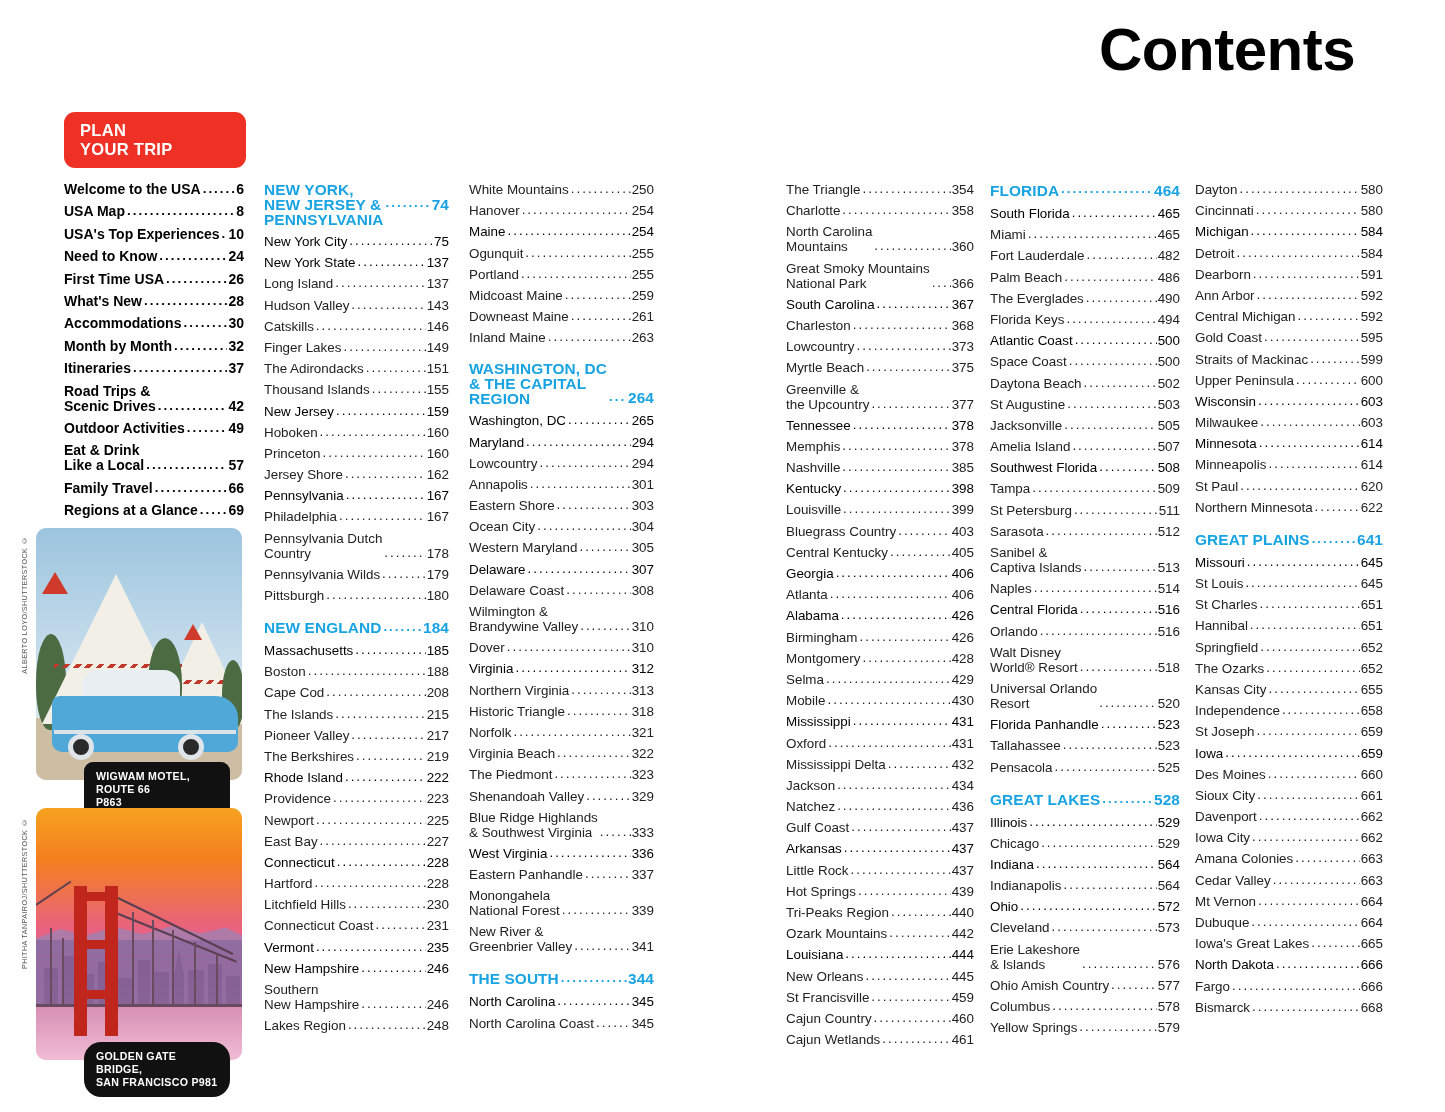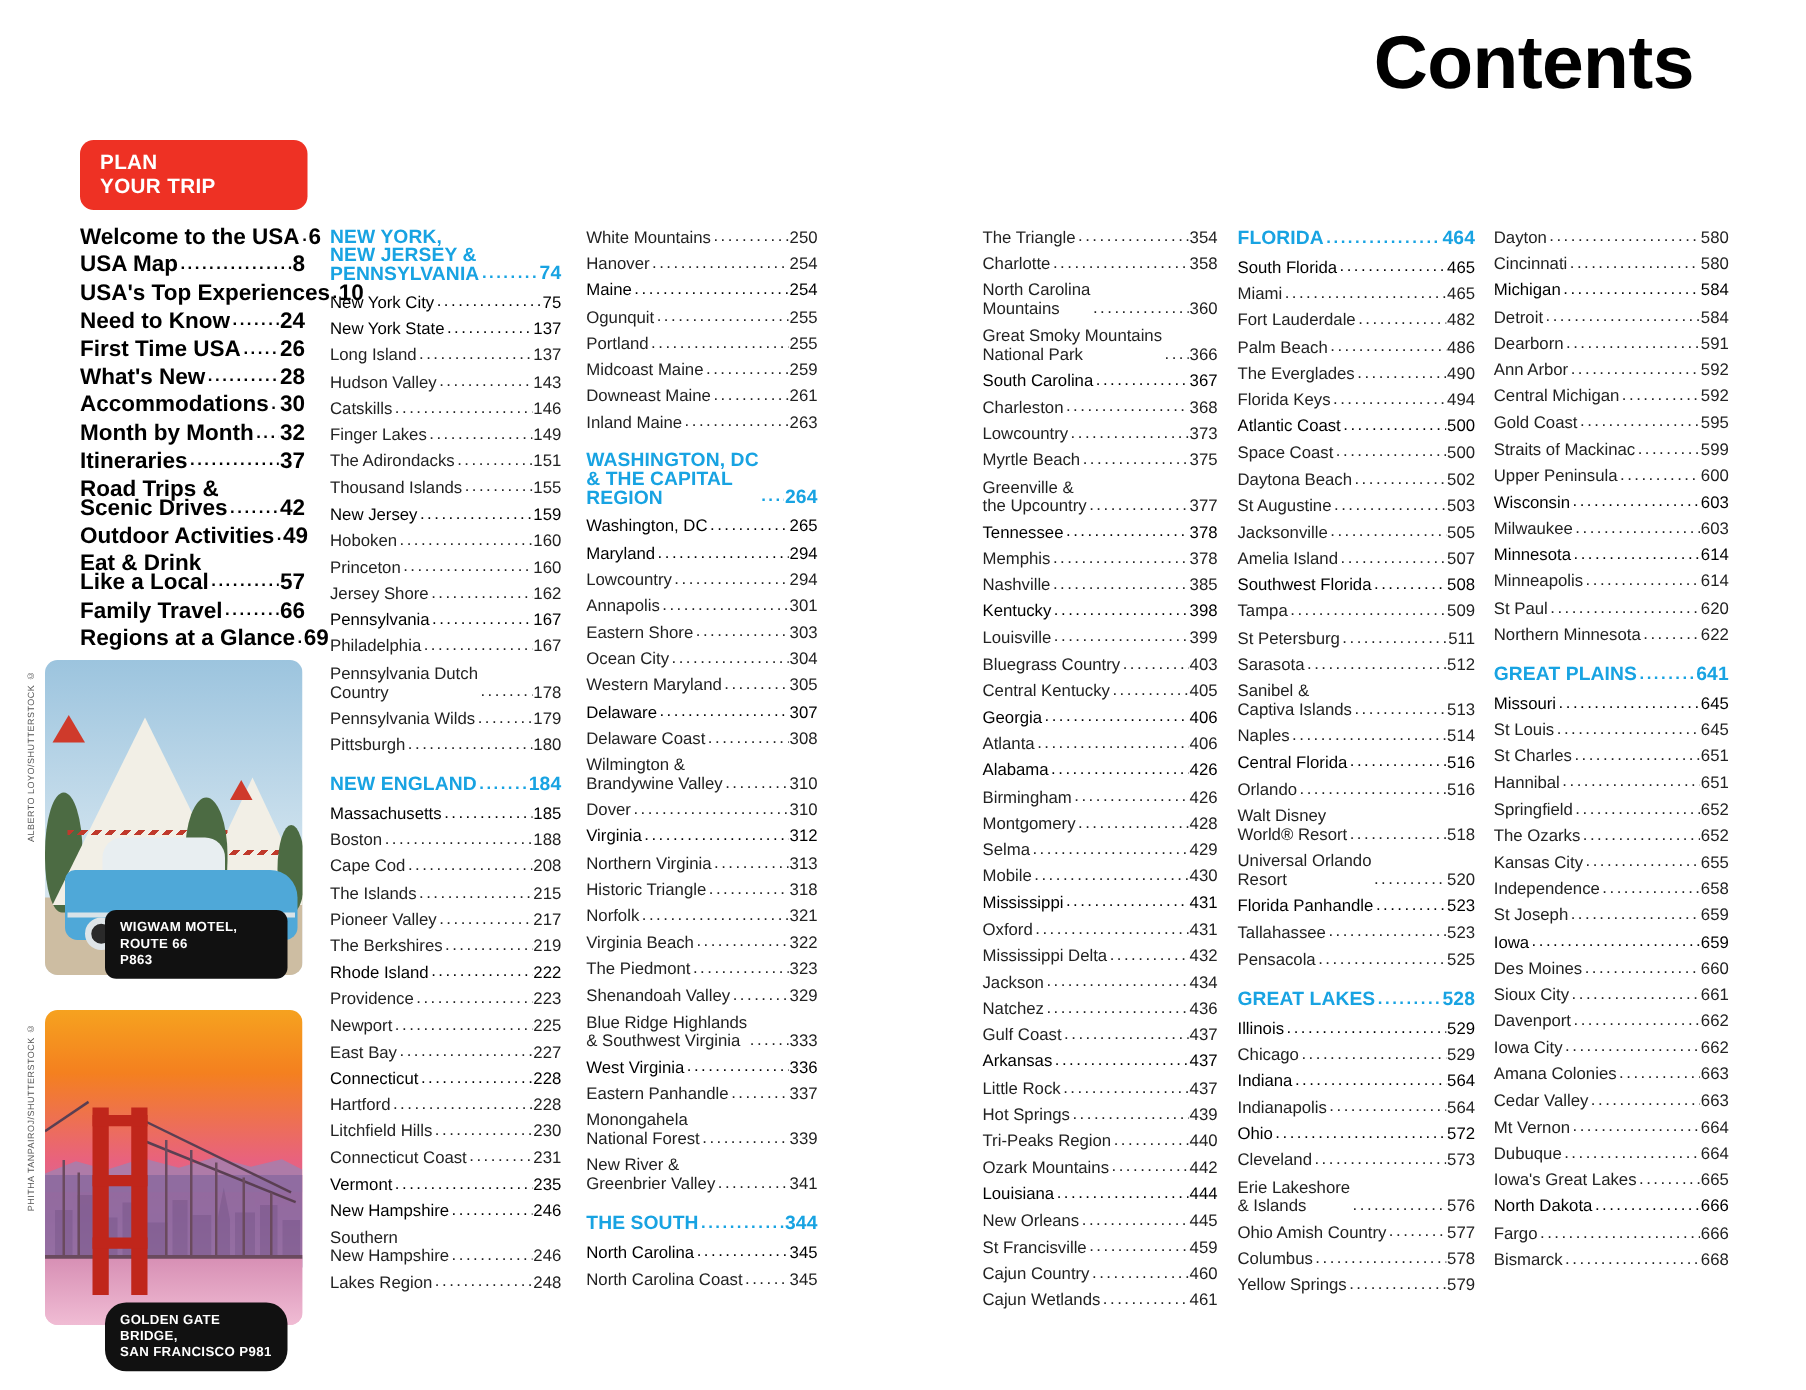--- a/index.html
+++ b/index.html
@@ -71,27 +71,27 @@
   .row .pg{flex:0 0 auto;text-align:right;}
 
   
   .row.multi{align-items:flex-end;}
   .row.multi .lbl{white-space:normal;line-height:15px;}
   .row.multi{margin-bottom:6.2px;}
 
   
   .row.plain{font-weight:normal;color:#222;}
   .row.bold{font-weight:normal;color:#000;}
-  .row.plan{font-weight:bold;color:#000;font-size:18px;margin-bottom:7.4px;}
+  .row.plan{font-weight:bold;color:#000;font-size:14px;margin-bottom:7.4px;}
   .row.section{
     font-weight:bold;color:#18a3e2;font-size:15.4px;line-height:17px;
     margin-top:16px;margin-bottom:7px;letter-spacing:.1px;
   }
   .row.section .lbl{text-transform:uppercase;}
-  .row.section.first{margin-top:0;}
+  .row.section.first{margin-top:0;align-items:center;}
   .row.section.multi .lbl{white-space:normal;}
 
   
   .photo{
     position:absolute;left:36px;width:206px;height:252px;
     border-radius:10px;overflow:hidden;
   }
   .photo.p1{top:528px;}
   .photo.p2{top:808px;}
   .credit{
@@ -103,21 +103,21 @@
   .credit.c-a{top:536px;}
   .credit.c-b{top:818px;}
 
   .caption{
     position:absolute;left:84px;
     background:#111;color:#fff;border-radius:9px;
     font-size:10.6px;font-weight:bold;line-height:13px;
     padding:8px 12px 8px 12px;letter-spacing:.3px;
     width:146px;box-sizing:border-box;
   }
-  .caption.cap1{top:728px;}
+  .caption.cap1{top:762px;}
   .caption.cap2{top:1042px;border-radius:17px;}
 
   
   .ph1-sky{position:absolute;inset:0;background:linear-gradient(#9cc4de,#cfe2ee 60%,#dfe9ee);}
   .ph1-ground{position:absolute;left:0;right:0;bottom:0;height:62px;background:#cdbda2;}
   .tp{position:absolute;width:0;height:0;}
   .tp-a{left:6px;bottom:56px;border-left:74px solid transparent;border-right:74px solid transparent;border-bottom:150px solid #f2efe6;}
   .tp-a2{left:6px;bottom:186px;border-left:13px solid transparent;border-right:13px solid transparent;border-bottom:22px solid #cf3a2b;}
   .tp-b{left:118px;bottom:56px;border-left:48px solid transparent;border-right:48px solid transparent;border-bottom:102px solid #f2efe6;}
   .tp-b2{left:148px;bottom:140px;border-left:9px solid transparent;border-right:9px solid transparent;border-bottom:16px solid #cf3a2b;}

